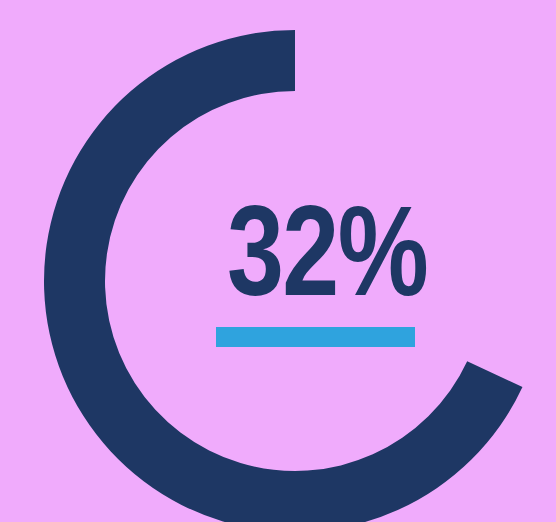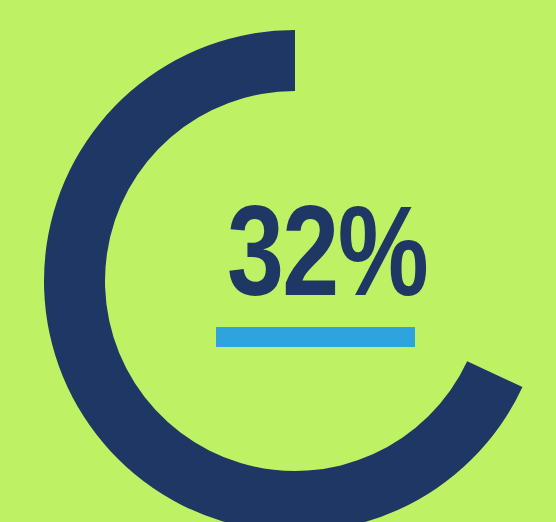--- a/index.html
+++ b/index.html
@@ -12,21 +12,21 @@
     height: 522px;
     background: #ffffff;
     font-family: "Liberation Sans", sans-serif;
     overflow: hidden;
   }
 
   #infographic-root {
     position: relative;
     width: 556px;
     height: 522px;
-    background: #bef264;
+    background: #f0abfc;
   }
 
   
   #donut-gauge {
     position: absolute;
     left: 0;
     top: 0;
     width: 556px;
     height: 522px;
     display: block;

